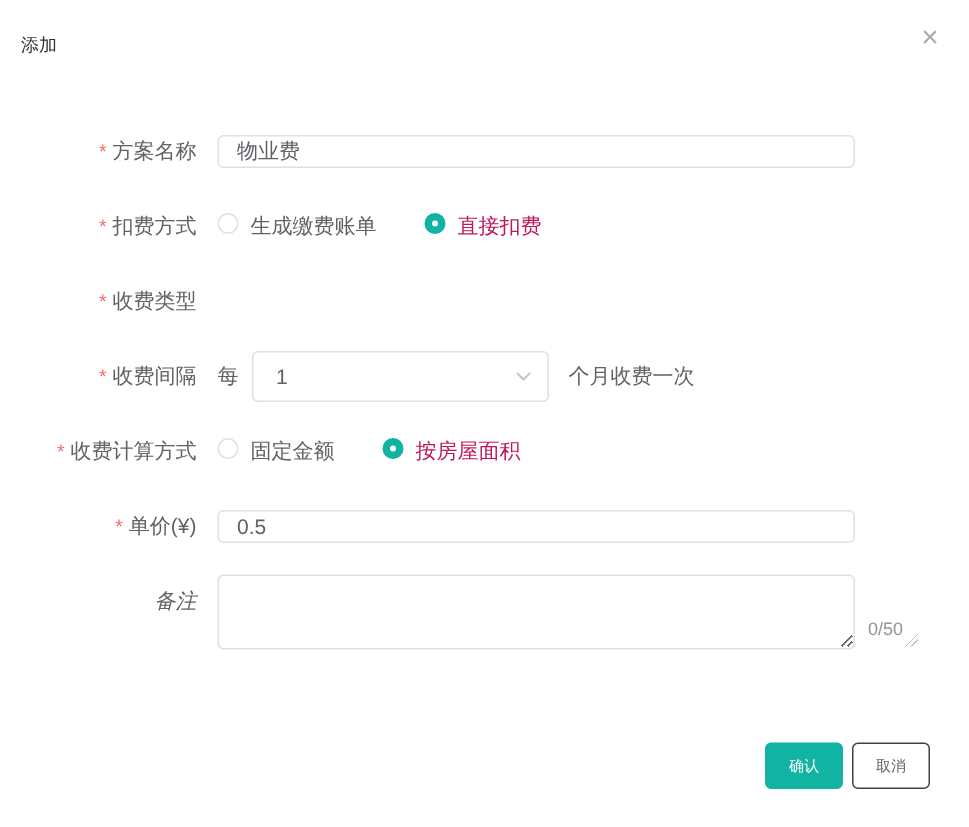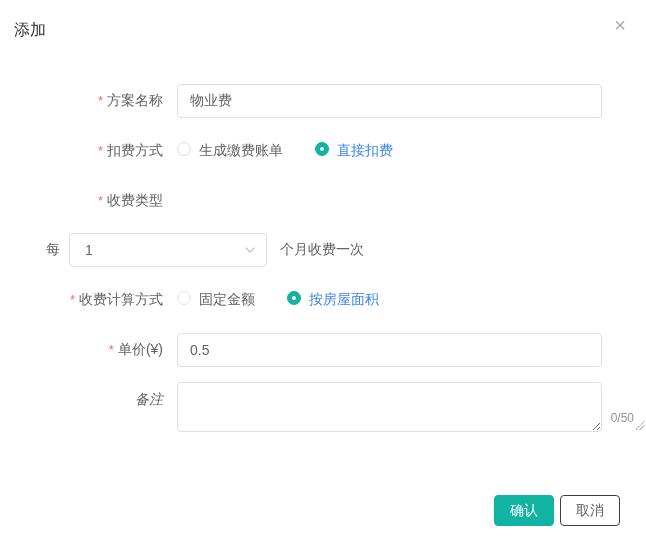--- a/index.html
+++ b/index.html
@@ -7,61 +7,61 @@
   body {
     background:#ffffff;
     font-family:"Liberation Sans","DejaVu Sans",sans-serif;
     color:#606266;
     overflow:hidden;
   }
   .dialog { position:relative; width:646px; height:551px; background:#fff; }
 
   .dialog-title {
     position:absolute; left:14px; top:18px;
-    font-size:16px; line-height:24px; color:#303133;
+    font-size:12px; line-height:24px; color:#303133;
   }
   .close-btn {
     position:absolute; right:14px; top:14px;
     width:24px; height:24px; line-height:22px; text-align:center;
     font-size:20px; font-weight:300; color:#a8abb2; cursor:pointer;
     user-select:none;
   }
 
   .form { position:absolute; top:83px; left:0; width:646px; }
-  .form-row { display:flex; align-items:center; min-height:34px; margin-bottom:15px;padding-left:32px; }
+  .form-row { display:flex; align-items:center; min-height:34px; margin-bottom:15px; }
   .form-row.align-top { align-items:flex-start; }
   .form-label {
     width:131px; flex:0 0 131px; text-align:right;
     font-size:14px; color:#606266; line-height:34px; white-space:nowrap;
   }
   .form-row.align-top .form-label { line-height:20px; padding-top:7px;font-style:italic; }
   .required-mark { color:#f56c6c; margin-right:4px; font-size:13px; }
   .form-control { margin-left:14px; display:flex; align-items:center; }
 
   .text-input {
-    width:425px; height:34px;
+    width:425px; height:22px;
     border:1px solid #dcdfe6; border-radius:4px;
     padding:0 12px; font-size:14px; color:#606266;
     font-family:inherit; outline:none; background:#fff;
   }
 
   .radio-item { display:flex; align-items:flex-start; cursor:pointer; }
   .radio-item + .radio-item { margin-left:32px; }
   .radio-circle {
     width:14px; height:14px; border-radius:50%;
     border:1px solid #dcdfe6; background:#fff; position:relative;
   }
   .radio-item.selected .radio-circle { background:#11b3a2; border-color:#11b3a2; }
   .radio-item.selected .radio-circle::after {
     content:""; position:absolute; left:50%; top:50%;
     width:4px; height:4px; border-radius:50%; background:#fff;
     transform:translate(-50%,-50%);
   }
   .radio-label { margin-left:8px; font-size:14px; color:#606266; }
-  .radio-item.selected .radio-label { color:#3b82f6;font-family:Liberation Mono, monospace; }
+  .radio-item.selected .radio-label { color:#be185d;font-family:Liberation Mono, monospace; }
 
   .inline-text { font-size:14px; color:#606266; white-space:nowrap; }
   .select-box {
     width:198px; height:34px; margin:0 13px 0 9px;
     border:1px solid #dcdfe6; border-radius:4px; background:#fff;
     display:flex; align-items:center; justify-content:space-between;
     padding:0 10px 0 15px; cursor:pointer;
   }
   .select-value { font-size:14px; color:#606266; }
   .chevron { width:12px; height:12px; display:block; }
@@ -80,21 +80,21 @@
   .resize-handle {
     position:absolute; right:2px; bottom:2px; width:9px; height:9px;
     pointer-events:none;
     background:
       linear-gradient(135deg, transparent 0 50%, #bfc3c9 50% 56%, transparent 56% 72%, #bfc3c9 72% 78%, transparent 78%);
   }
 
   .footer { position:absolute; top:495px; right:26px; display:flex; }
   .btn {
     height:31px; padding:0 15px; border-radius:4px;
-    font-size:14px; font-family:inherit; cursor:pointer;
+    font-size:10px; font-family:inherit; cursor:pointer;
     display:flex; align-items:center; justify-content:center; white-space:nowrap;
   }
   .btn-confirm { background:#11b3a2; border:1px solid #11b3a2; color:#ffffff; }
   .btn-cancel  { background:#ffffff; border:1px solid #404040; color:#606266; margin-left:6px; }
 </style>
 </head>
 <body>
 
 <div class="dialog">
 
@@ -124,20 +124,21 @@
       </div>
     </div>
 
     <div class="form-row">
       <div class="form-label"><span class="required-mark">*</span><span>收费类型</span></div>
       <div class="form-control">
       </div>
     </div>
 
     <div class="form-row">
+      <div class="form-label"><span class="required-mark">*</span><span>收费间隔</span></div>
       <div class="form-control">
         <span class="inline-text">每</span>
         <div class="select-box">
           <span class="select-value">1</span>
           <svg class="chevron" viewBox="0 0 12 12">
               <path d="M2 4 L6 8 L10 4" fill="none" stroke="#c0c4cc" stroke-width="1.3" stroke-linecap="round" stroke-linejoin="round"></path>
             </svg>
         </div>
         <span class="inline-text">个月收费一次</span>
       </div>

